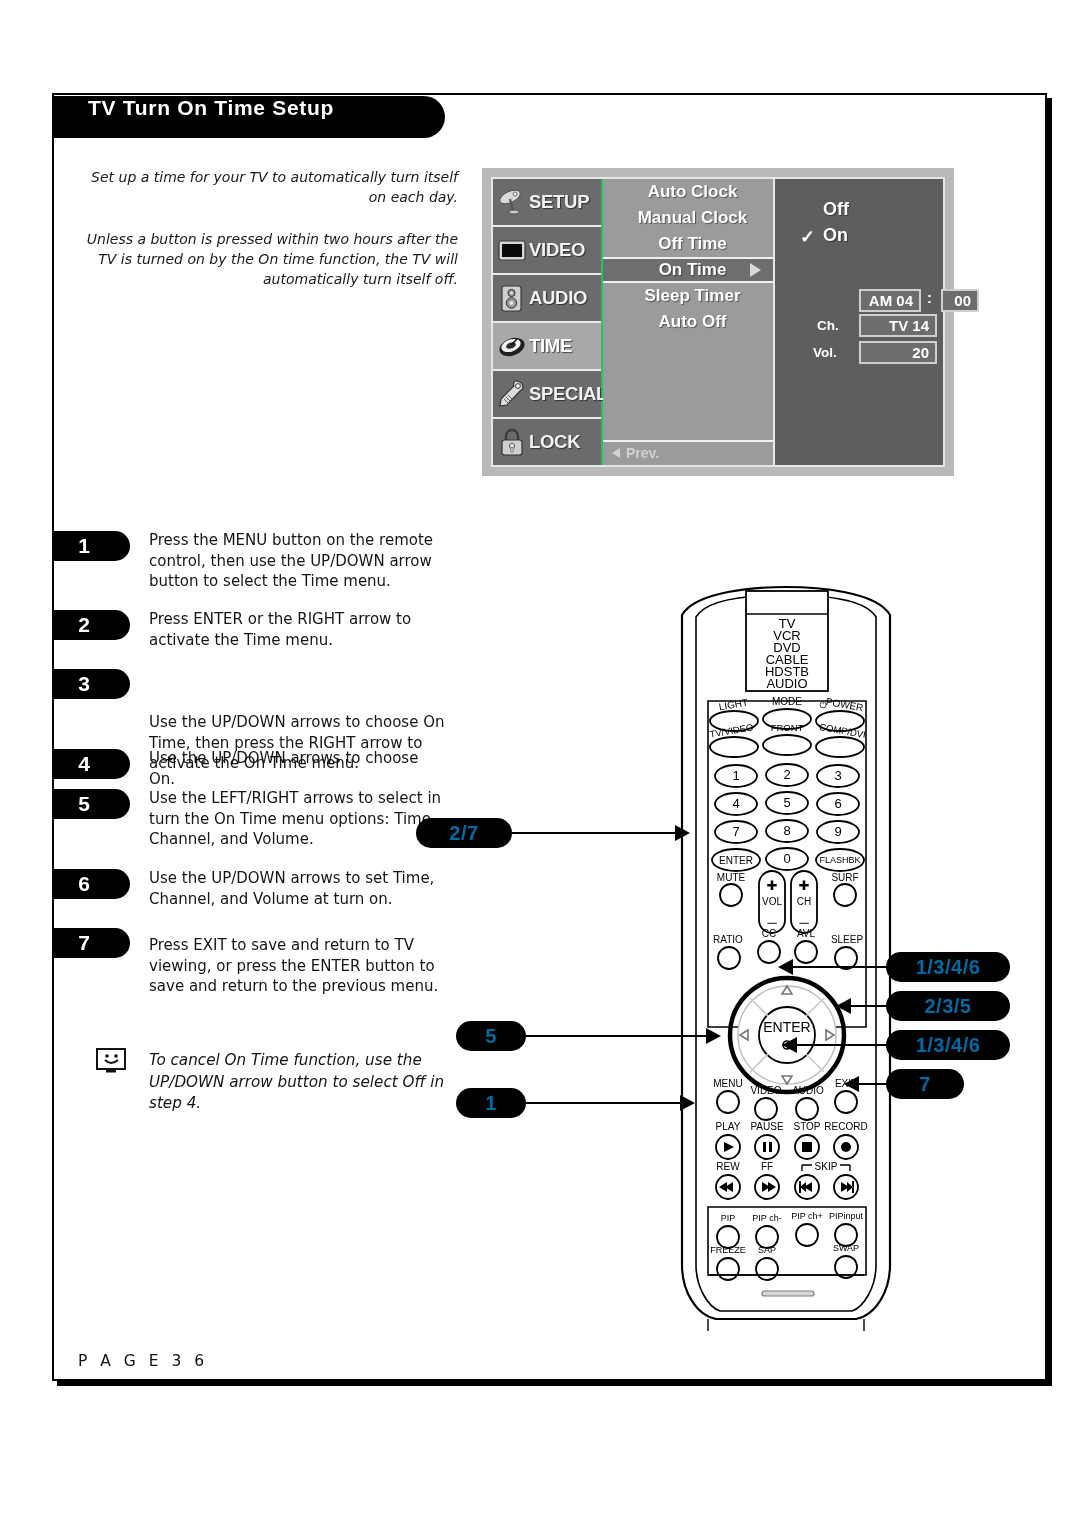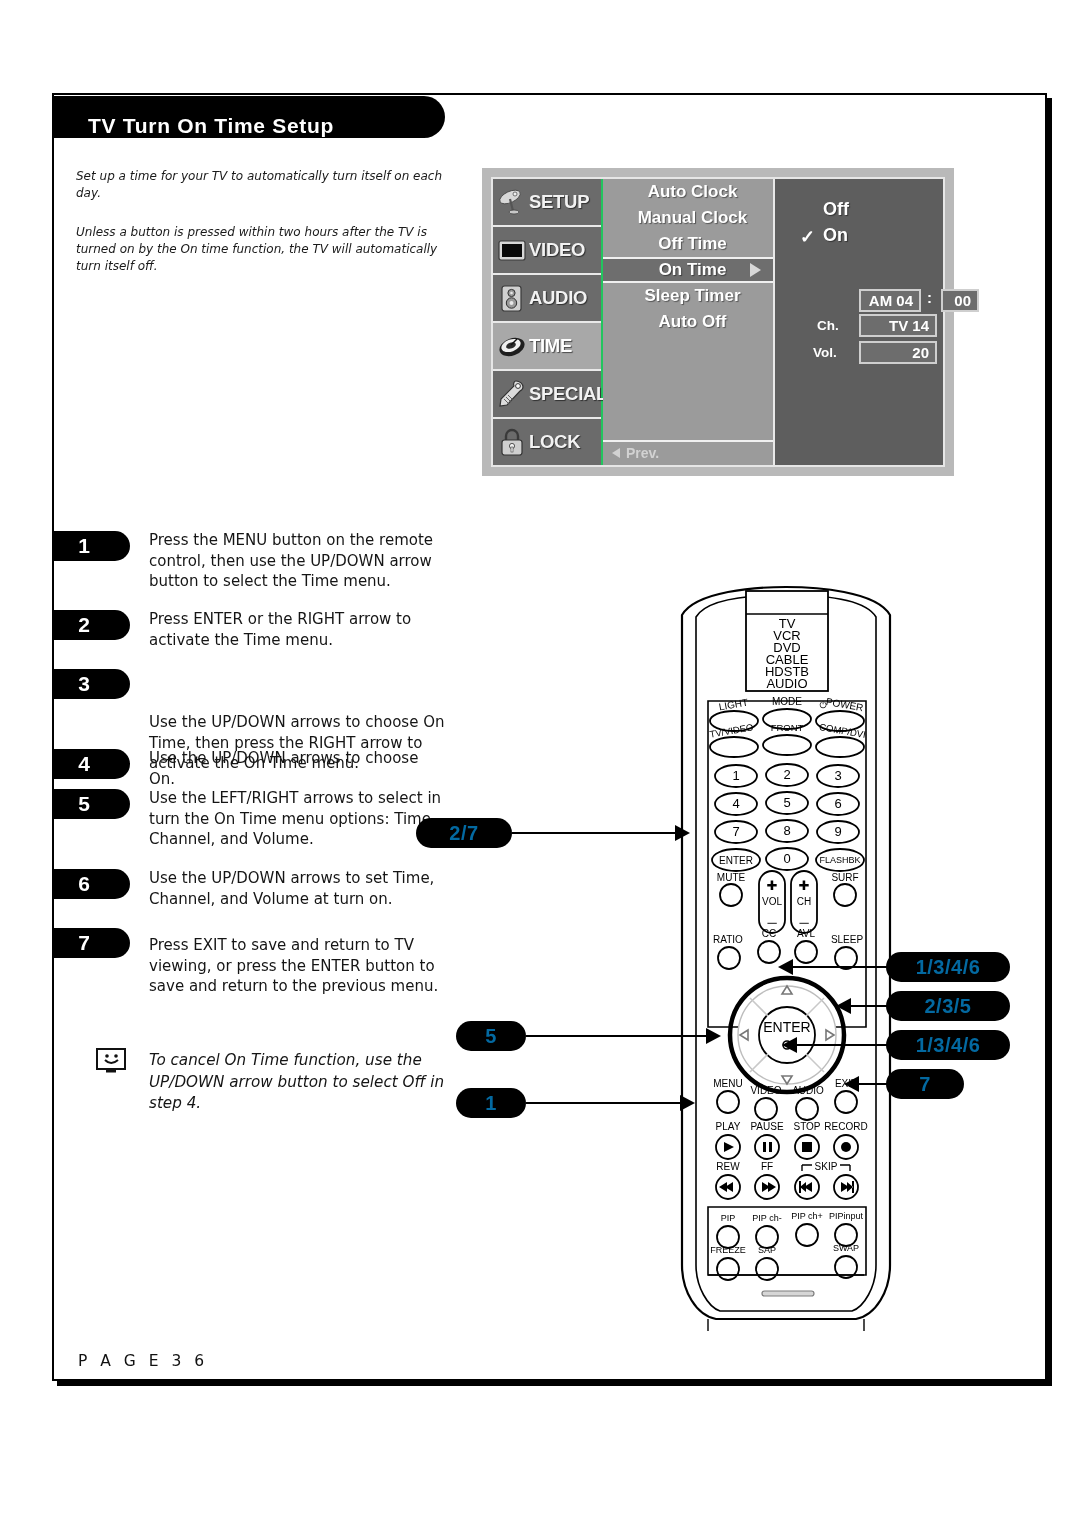--- a/index.html
+++ b/index.html
@@ -24,43 +24,44 @@
     background: #fff;
   }
 
   
   #title-bar {
     position: absolute;
     left: 52px; top: 96px;
     width: 393px; height: 42px;
     background: #000;
     border-radius: 0 21px 21px 0;
-    display: flex; align-items: flex-end; text-decoration: underline;
+    display: flex; align-items: flex-start; text-decoration: underline;
   }
   #title-bar .title-text {
     color: #fff;
     font-size: 21px;
     font-weight: bold;
     letter-spacing: 0.7px;
     padding-left: 36px;
   }
 
   
   #intro {
     position: absolute;
     left: 76px; top: 168px;
     width: 382px;
   }
   #intro p {
     margin: 0 0 22px 0;
     font-family: "DejaVu Sans", sans-serif;
     font-style: italic;
-    font-size: 12px;
+    font-size: 14px;
     line-height: 1.42;
     color: #1a1a1a;
+    text-align: right;
   }
 
   
   #osd {
     position: absolute;
     left: 482px; top: 168px;
     width: 472px; height: 308px;
     background: #b9b9b9;
     padding: 9px;
     box-sizing: border-box;

